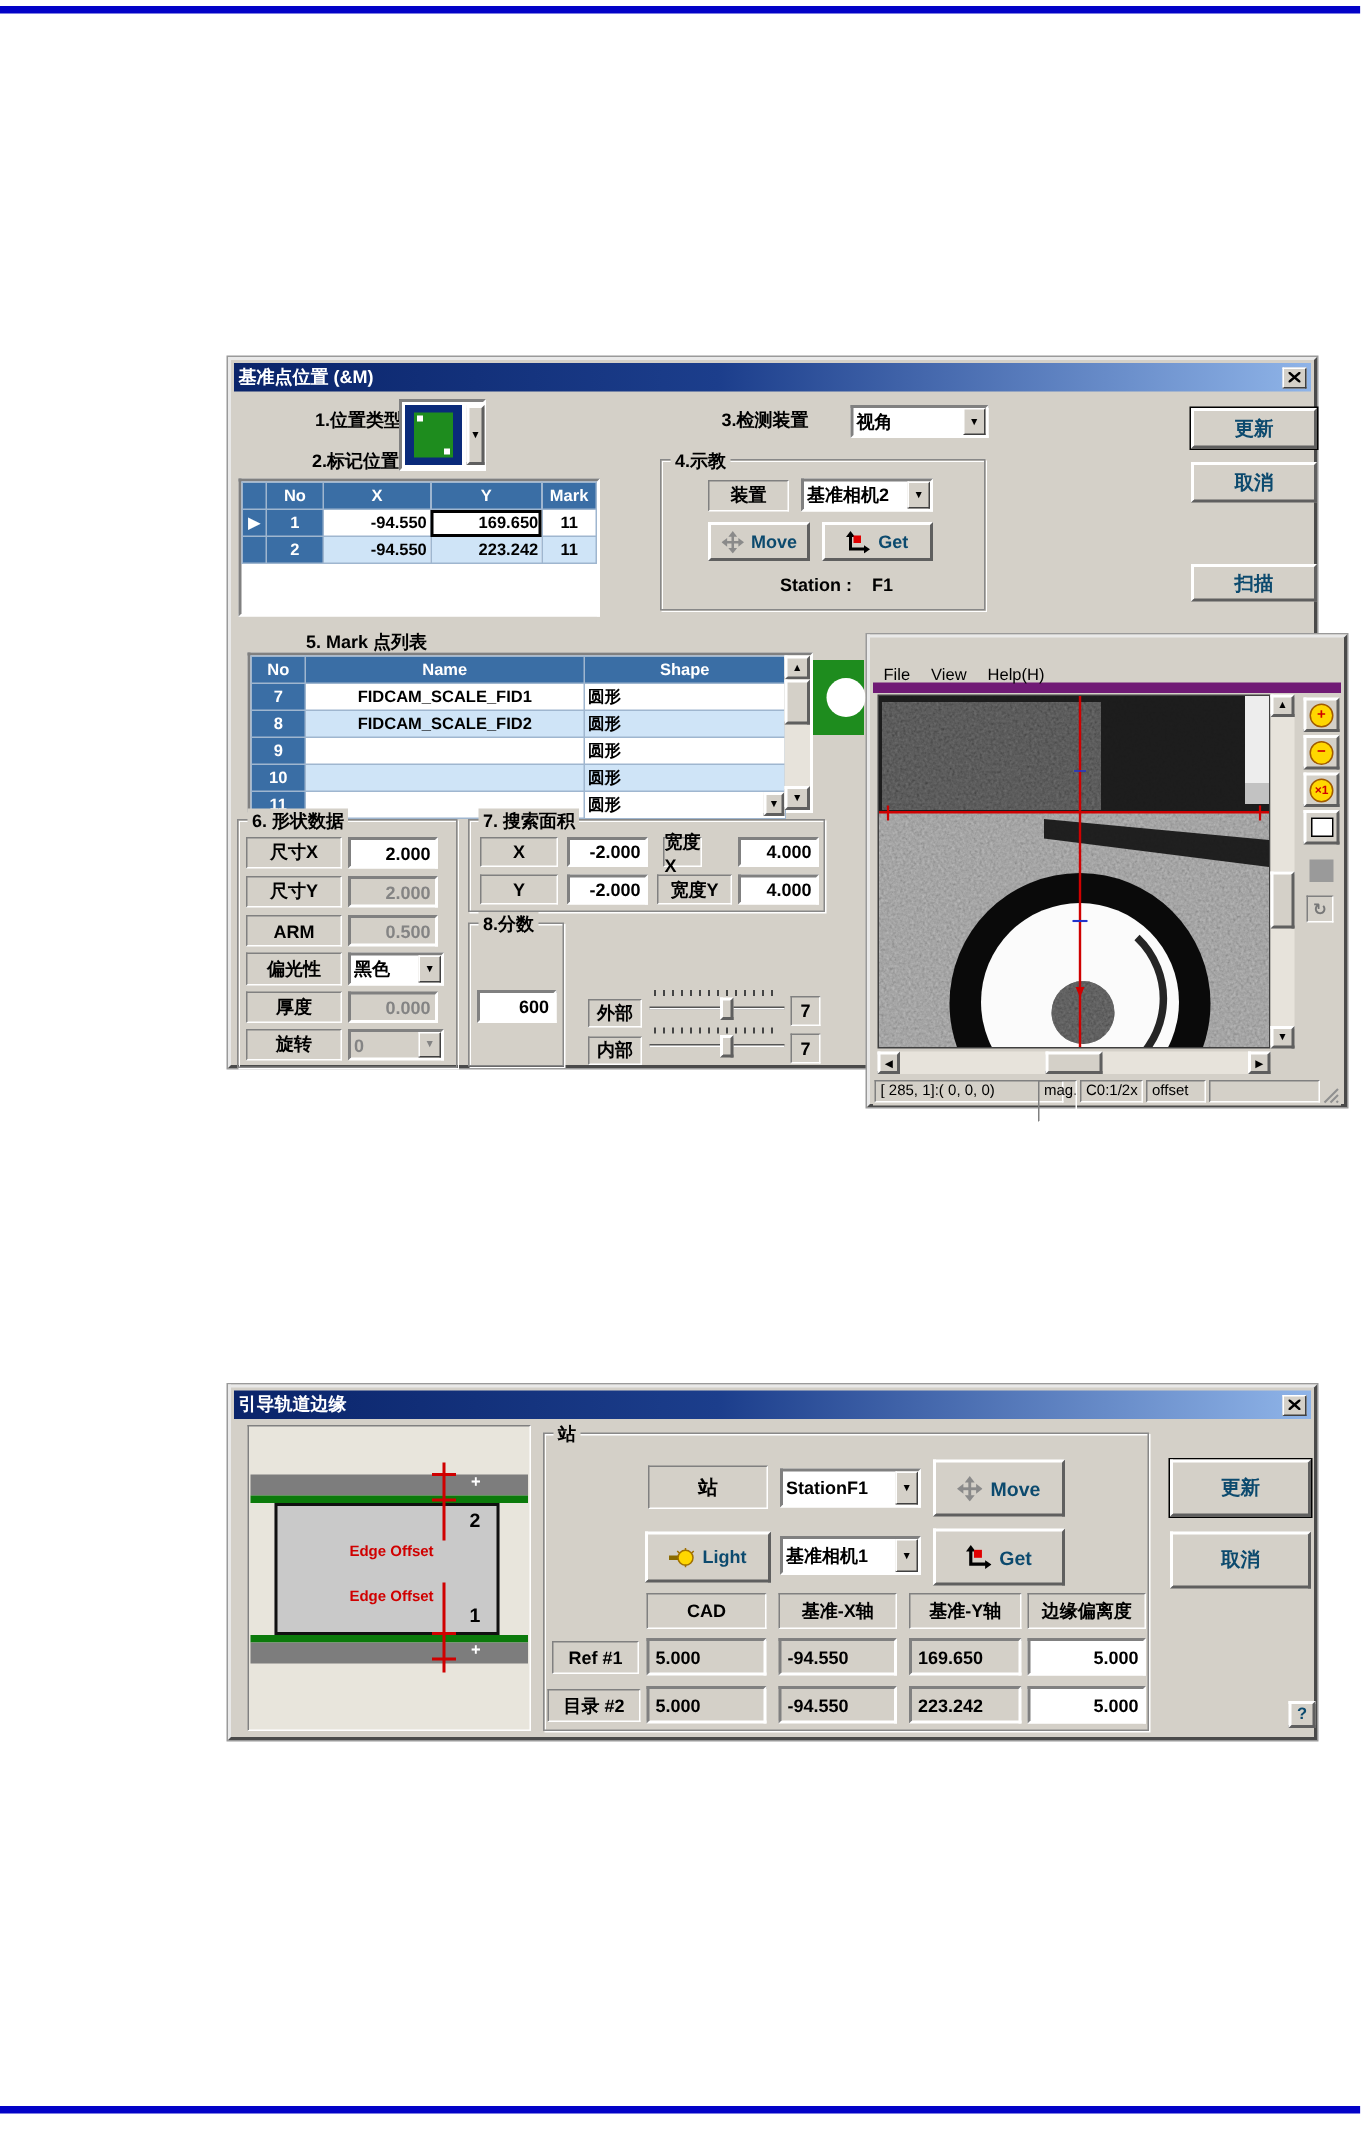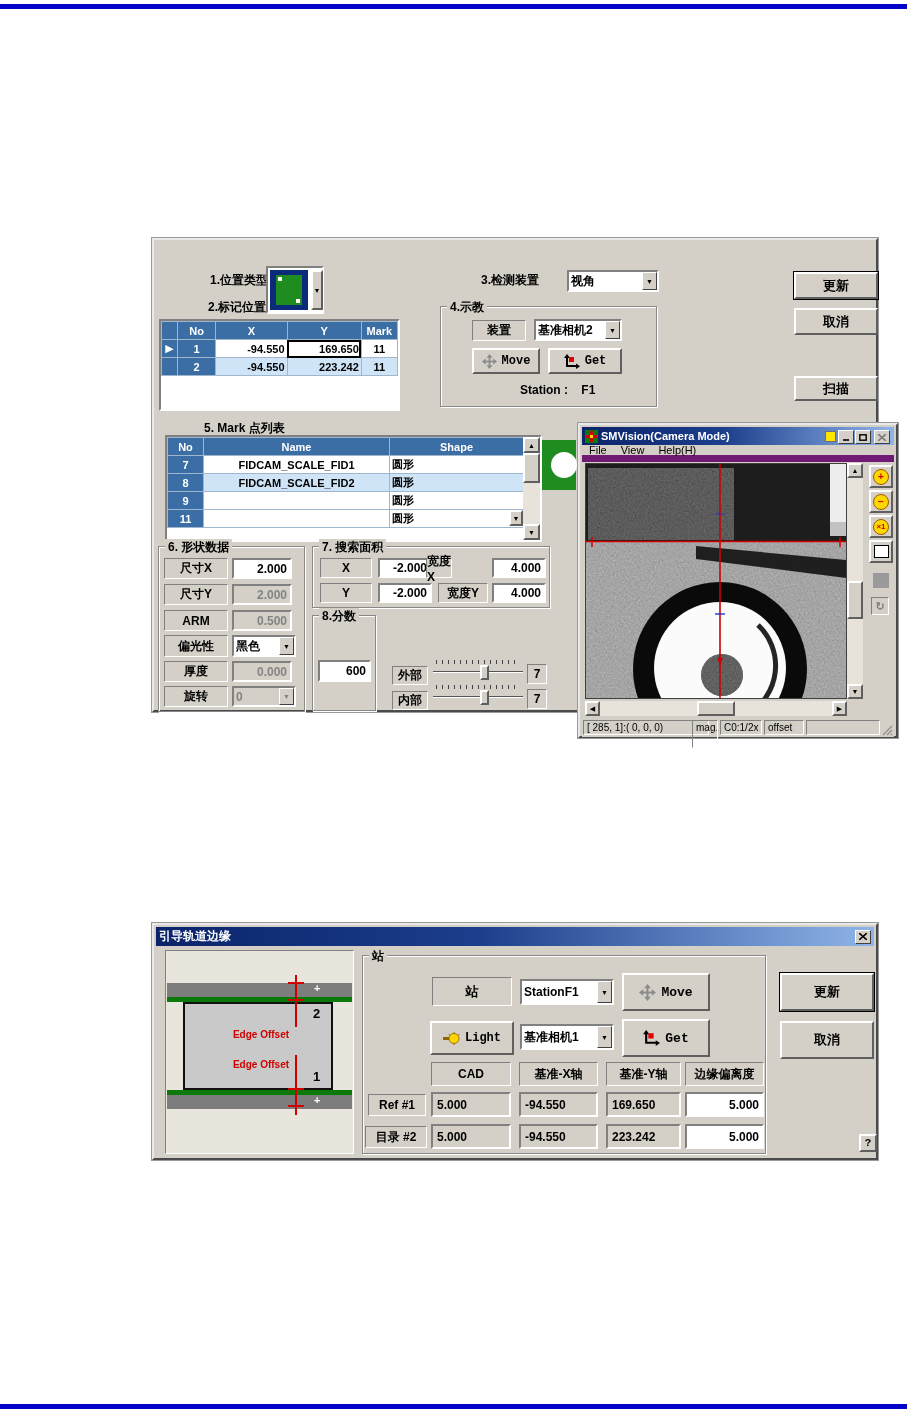--- a/index.html
+++ b/index.html
@@ -11,21 +11,21 @@
   
   .dlg { position:absolute; background:#d4d0c8; border:2px solid; border-color:#e9e9e9 #4a4a4a #4a4a4a #e9e9e9; box-shadow:0 0 0 1px #9a9a9a; }
   .tbar { position:absolute; left:2px; top:2px; right:2px; height:19px;
           background:linear-gradient(90deg,#0a246a 0%,#1c3e8c 45%,#8fb4e8 100%);
           display:flex; align-items:center; padding:0 3px; color:#fff; font-weight:bold; font-size:12px; white-space:nowrap; }
   .capbtn { width:16px; height:14px; background:#d4d0c8; border:1px solid; border-color:#fff #404040 #404040 #fff;
             display:flex; align-items:center; justify-content:center; }
   .raised { background:#d4d0c8; border:2px solid; border-color:#ffffff #5f5f5f #5f5f5f #ffffff; }
   .btn { position:absolute; display:flex; align-items:center; justify-content:center; gap:5px;
          background:#d4d0c8; border:2px solid; border-color:#ffffff #5f5f5f #5f5f5f #ffffff;
-         font-size:13px; font-weight:bold; color:#000000;font-family:Liberation Mono, monospace; }
+         font-size:13px; font-weight:bold; color:#0c4a6e; }
   .btn.def { box-shadow:0 0 0 1px #000; }
   .well { position:absolute; background:#d4d0c8; border:1px solid; border-color:#808080 #ffffff #ffffff #808080;
           display:flex; align-items:center; justify-content:center; font-size:12px; font-weight:bold; }
   .cellwell { position:absolute; background:#d4d0c8; border:2px solid; border-color:#808080 #ffffff #ffffff #808080;
           display:flex; align-items:center; font-size:12px; font-weight:bold; padding:0 4px; }
   .field { position:absolute; background:#fff; border:2px solid; border-color:#808080 #ffffff #ffffff #808080;
            display:flex; align-items:center; font-size:12px; font-weight:bold; padding:0 3px; }
   .field.num { justify-content:flex-end; }
   .field.dis { background:#d4d0c8; color:#848484; }
   .combo { position:absolute; background:#fff; border:2px solid; border-color:#808080 #ffffff #ffffff #808080;
@@ -69,20 +69,28 @@
   .redline { position:absolute; background:#d00000; }
 </style>
 </head>
 <body>
 
 <div id="screen">
   <div class="rule" style="top:4px"></div>
   <div class="rule" style="top:1404px"></div>
 
   <div class="dlg" style="left:152px;top:238px;width:726px;height:474px;z-index:1">
+    <div class="tbar">
+      <span>基准点位置 (&amp;M)</span>
+      <span class="capbtn" style="margin-left:auto">
+        <svg width="8" height="7" viewBox="0 0 8 7">
+            <path d="M0 0 L8 7 M8 0 L0 7" stroke="#000" stroke-width="1.6"></path>
+          </svg>
+      </span>
+    </div>
 
     <div class="slabel" style="left:12px;top:32px">1.位置类型</div>
 
     <div class="field" style="left:112px;top:26px;width:58px;height:48px;padding:1px">
       <div class="abs" style="left:2px;top:2px;width:38px;height:40px;background:#0a2a7a">
         <div class="abs" style="left:6px;top:5px;width:26px;height:30px;background:#1e8c1e">
           <div class="abs" style="left:2px;top:2px;width:4px;height:4px;background:#fff"></div>
           <div class="abs" style="left:20px;top:24px;width:4px;height:4px;background:#fff"></div>
         </div>
       </div>
@@ -194,20 +202,25 @@
         <tr class="alt">
           <td class="no">8</td>
               <td class="data c">FIDCAM_SCALE_FID2</td>
               <td class="data">圆形</td>
         </tr>
         <tr>
           <td class="no">9</td>
               <td class="data c"></td>
               <td class="data">圆形</td>
         </tr>
+        <tr class="alt">
+          <td class="no">10</td>
+              <td class="data c"></td>
+              <td class="data">圆形</td>
+        </tr>
         <tr>
           <td class="no">11</td>
               <td class="data c"></td>
           <td class="data" style="position:relative">
             <span>圆形</span>
             <span class="abs raised" style="right:0;top:0;width:14px;height:16px;display:flex;align-items:center;justify-content:center;font-size:7px">▼</span>
           </td>
         </tr>
       </tbody>
         </table>
@@ -243,21 +256,21 @@
     <div class="combo dis" style="left:78px;top:446px;width:64px;height:21px;background:#d4d0c8;color:#848484">
       <span>0</span>
       <span class="da" style="color:#848484">▼</span>
     </div>
 
     <div class="group" style="left:158px;top:306px;width:238px;height:62px">
       <span class="legend">7. 搜索面积</span>
     </div>
     <div class="well" style="left:166px;top:318px;width:52px;height:20px">X</div>
     <div class="field num" style="left:224px;top:318px;width:54px;height:20px">-2.000</div>
-    <div class="well" style="left:272px;top:318px;width:26px;height:20px">宽度X</div>
+    <div class="well" style="left:288px;top:318px;width:26px;height:20px">宽度X</div>
     <div class="field num" style="left:338px;top:318px;width:54px;height:20px">4.000</div>
     <div class="well" style="left:166px;top:343px;width:52px;height:20px">Y</div>
     <div class="field num" style="left:224px;top:343px;width:54px;height:20px">-2.000</div>
     <div class="well" style="left:284px;top:343px;width:50px;height:20px">宽度Y</div>
     <div class="field num" style="left:338px;top:343px;width:54px;height:20px">4.000</div>
 
     <div class="group" style="left:158px;top:375px;width:64px;height:96px">
       <span class="legend">8.分数</span>
     </div>
     <div class="field num" style="left:164px;top:420px;width:53px;height:22px">600</div>
@@ -272,45 +285,20 @@
     <div class="well" style="left:238px;top:451px;width:36px;height:19px">内部</div>
     <div class="slider" style="left:279px;top:444px;width:90px;height:26px">
       <div class="ticks"></div>
         <div class="track"></div>
       <div class="sthumb"></div>
     </div>
     <div class="well" style="left:373px;top:449px;width:20px;height:20px">7</div>
   </div>
 
   <div class="dlg" style="left:578px;top:423px;width:320px;height:315px;z-index:3">
-    <div class="tbar" style="height:18px;font-size:11px">
-      <svg width="13" height="13" viewBox="0 0 13 13" style="margin-right:3px">
-        <rect width="13" height="13" fill="#0a7a0a"></rect>
-          <rect x="5" y="1" width="3" height="11" fill="#d00000"></rect>
-          <rect x="1" y="5" width="11" height="3" fill="#d00000"></rect>
-          <rect x="5" y="5" width="3" height="3" fill="#ffd700"></rect>
-      </svg>
-      <span>SMVision(Camera Mode)</span>
-      <span class="abs" style="right:58px;top:4px;width:11px;height:11px;background:#ffe400;border:1px solid #6f6f6f"></span>
-      <span class="capbtn" style="position:absolute;right:40px;top:3px">
-          <svg width="8" height="7">
-            <path d="M1 6 H7" stroke="#000" stroke-width="1.6"></path>
-          </svg>
-        </span>
-      <span class="capbtn" style="position:absolute;right:23px;top:3px">
-          <svg width="8" height="7">
-            <rect x="0.8" y="0.8" width="6.4" height="5.4" fill="none" stroke="#000" stroke-width="1.4"></rect>
-          </svg>
-        </span>
-      <span class="capbtn" style="position:absolute;right:4px;top:3px">
-          <svg width="8" height="7">
-            <path d="M0 0 L8 7 M8 0 L0 7" stroke="#777" stroke-width="1.6"></path>
-          </svg>
-        </span>
-    </div>
     <div class="abs" style="left:2px;top:20px;right:2px;height:17px;display:flex;align-items:center;border-bottom:7px solid #701a75">
       <span class="menu-item">File</span>
       <span class="menu-item">View</span>
       <span class="menu-item">Help(H)</span>
     </div>
 
     <div class="abs" style="left:5px;top:38px;width:262px;height:236px;border:1px solid #404040">
       <svg width="260" height="234" viewBox="0 0 260 234">
         <defs>
           <filter id="nz" x="0" y="0" width="100%" height="100%">

